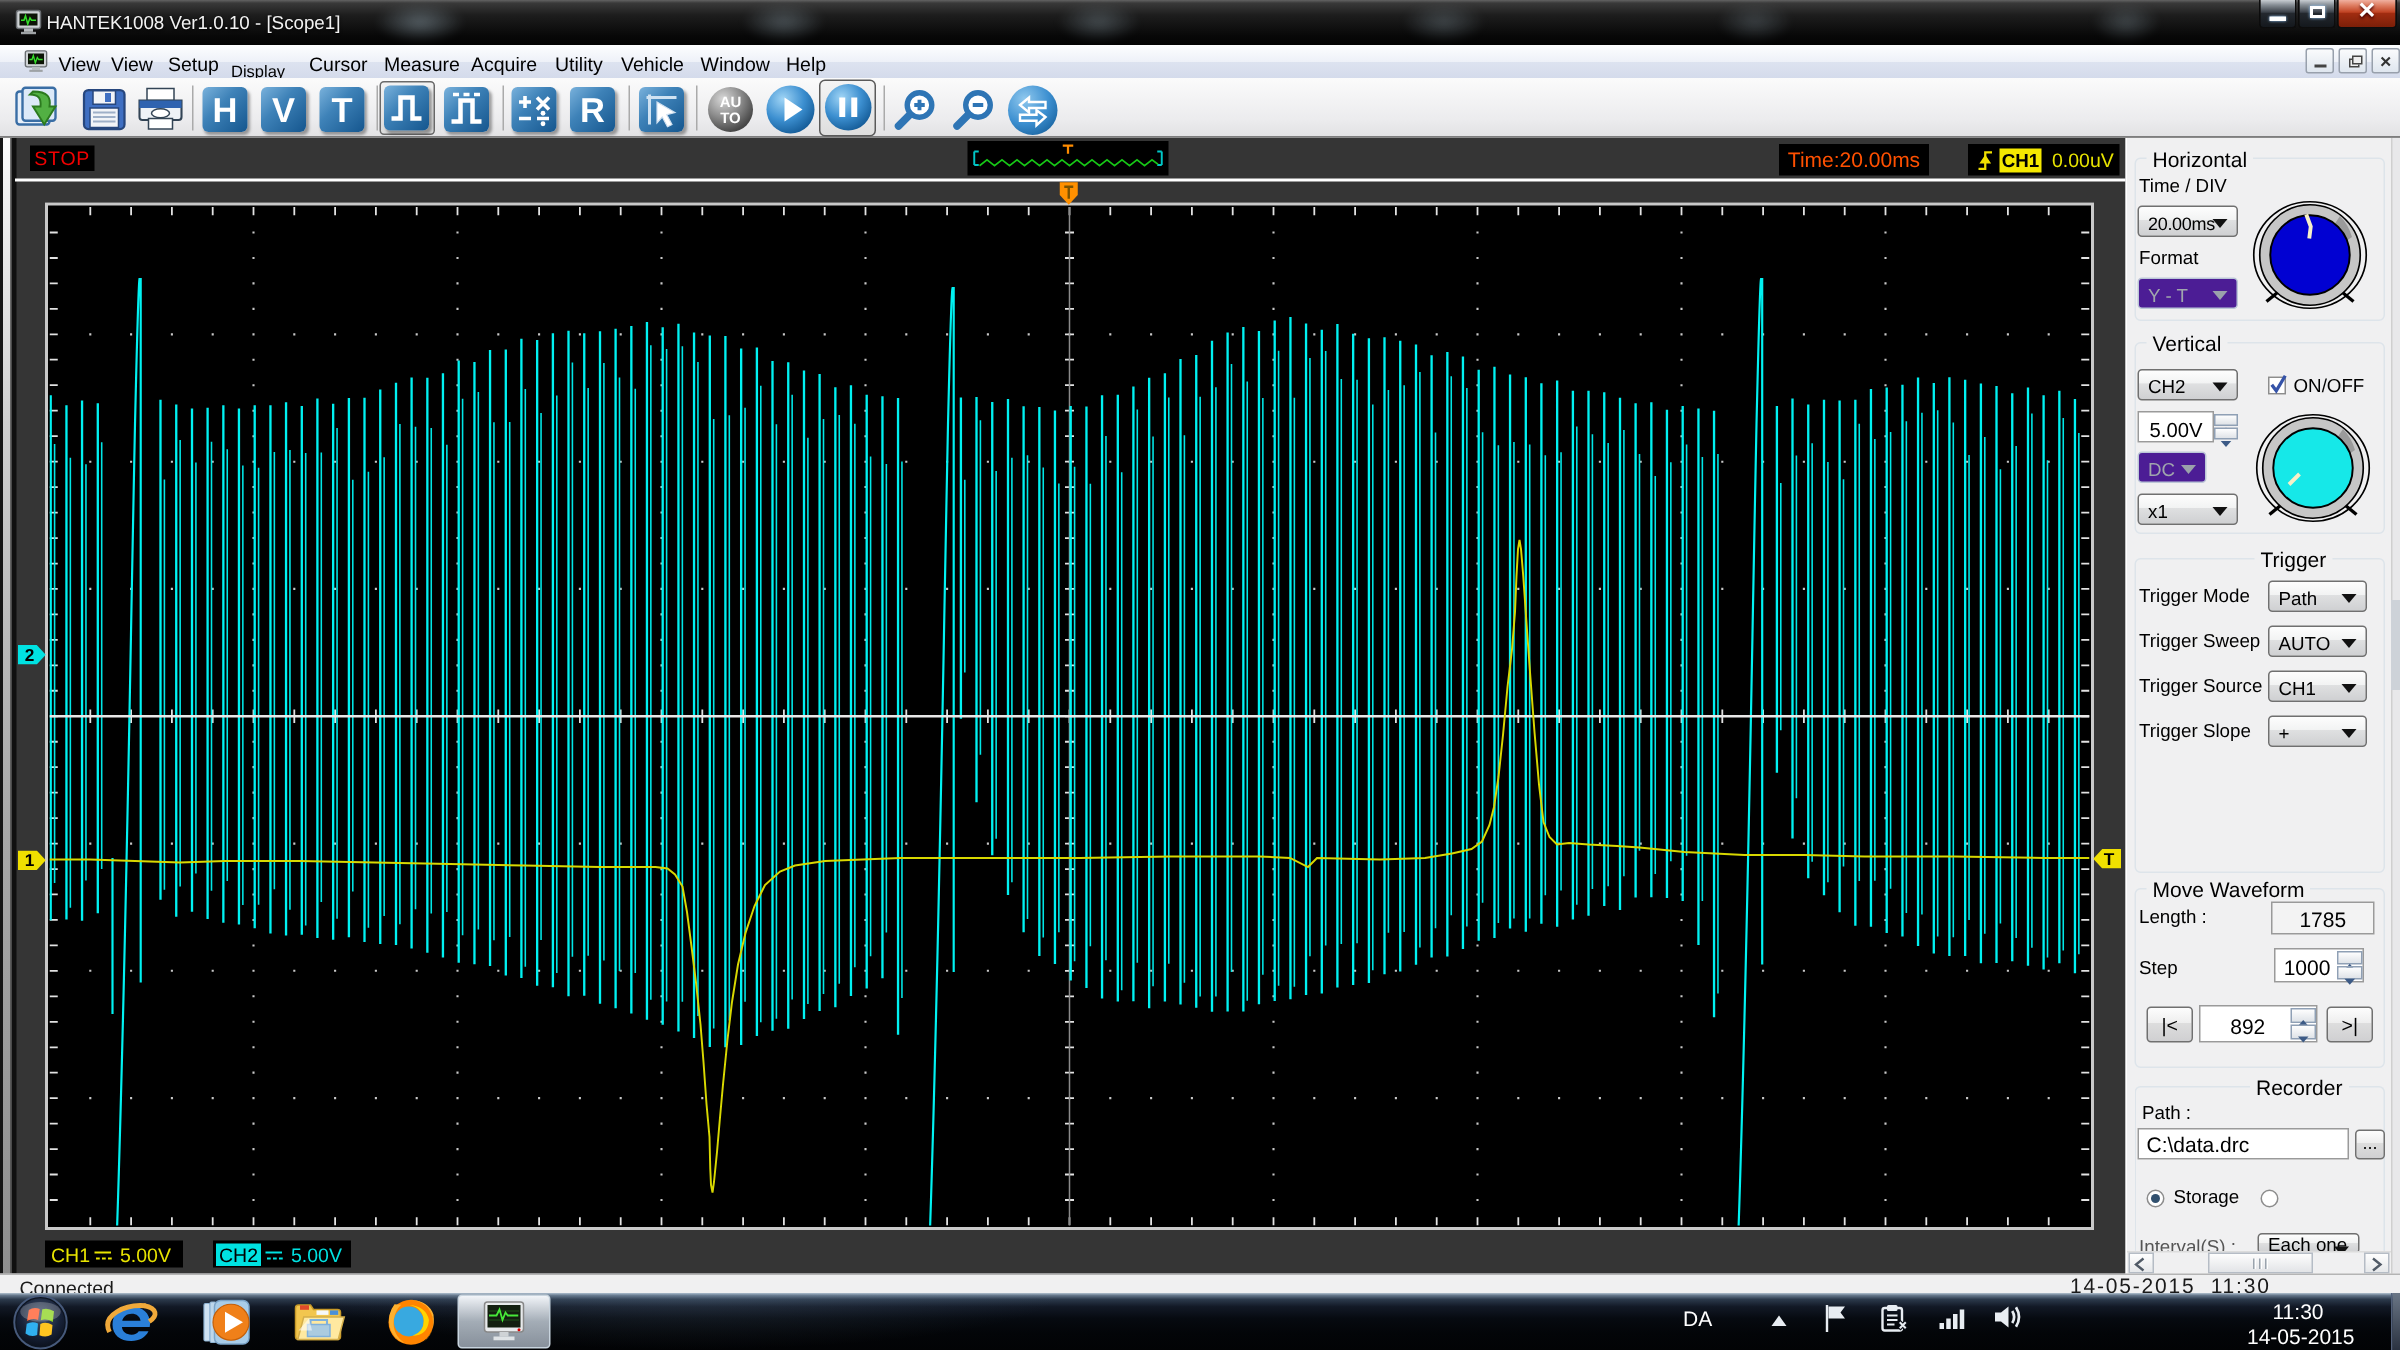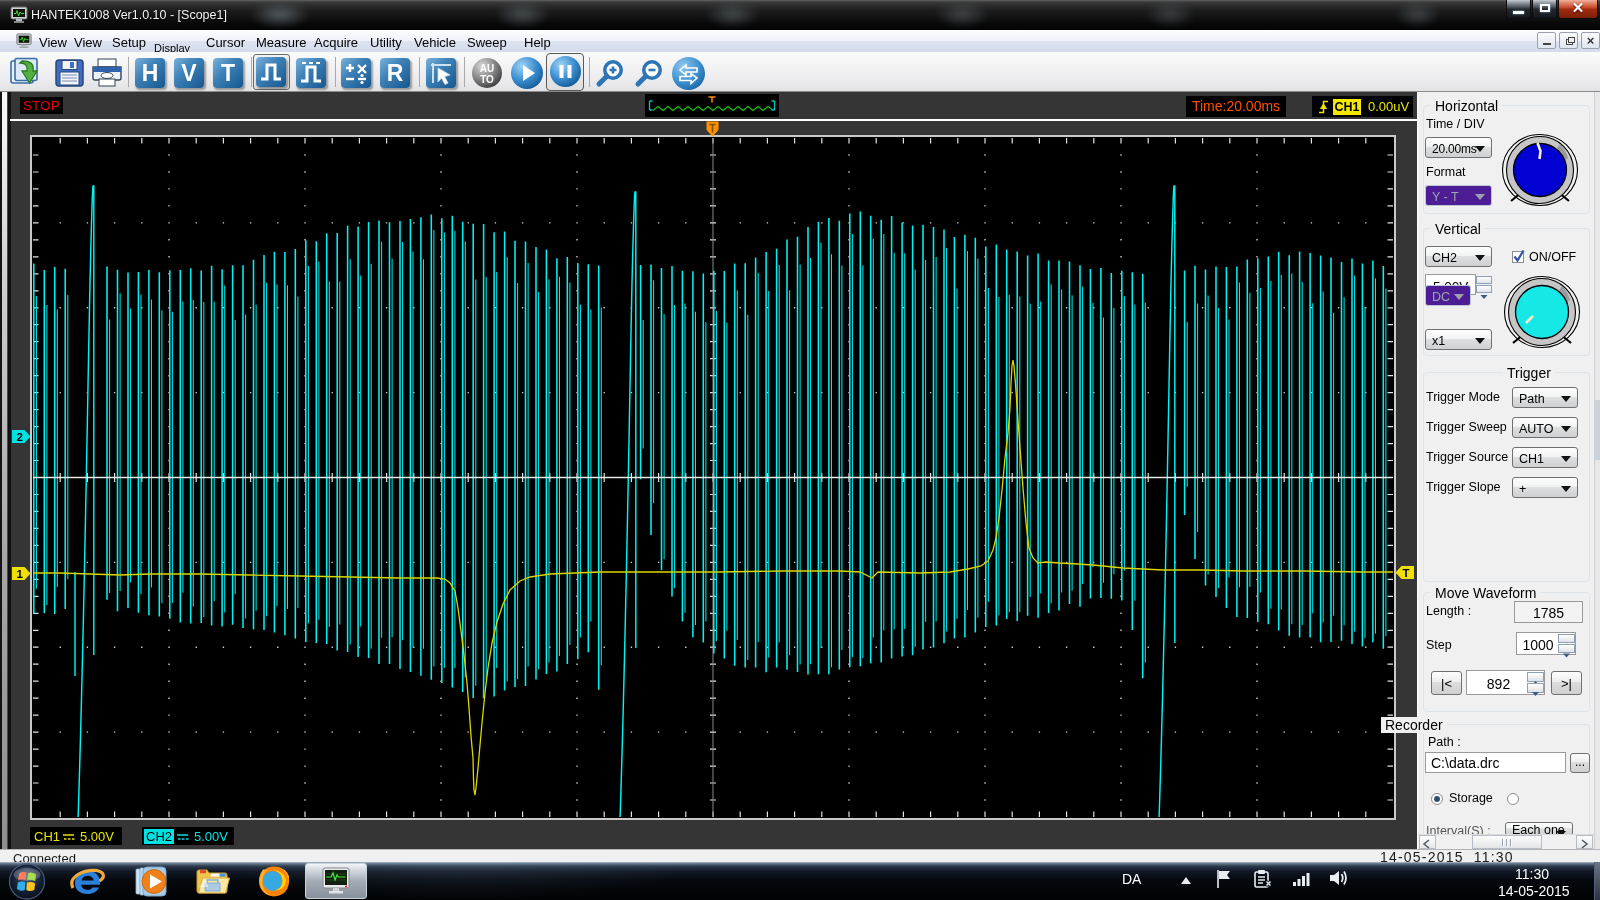--- a/index.html
+++ b/index.html
@@ -51,21 +51,21 @@
  </svg>
  <div class="abs" style="left:39px;top:5px;font-size:13px;color:#000">View</div>
     <div class="abs" style="left:74px;top:5px;font-size:13px;color:#000">View</div>
     <div class="abs" style="left:112px;top:5px;font-size:13px;color:#000">Setup</div>
     <div class="abs" style="left:154px;top:12px;font-size:11px;color:#000">Display</div>
     <div class="abs" style="left:206px;top:5px;font-size:13px;color:#000">Cursor</div>
     <div class="abs" style="left:256px;top:5px;font-size:13px;color:#000">Measure</div>
     <div class="abs" style="left:314px;top:5px;font-size:13px;color:#000">Acquire</div>
     <div class="abs" style="left:370px;top:5px;font-size:13px;color:#000">Utility</div>
     <div class="abs" style="left:414px;top:5px;font-size:13px;color:#000">Vehicle</div>
-    <div class="abs" style="left:467px;top:5px;font-size:13px;color:#000">Sweep</div>
+    <div class="abs" style="left:467px;top:5px;font-size:13px;color:#000">Window</div>
     <div class="abs" style="left:524px;top:5px;font-size:13px;color:#000">Help</div>
  <div class="abs" style="left:1537px;top:2px;width:19px;height:17px;border:1px solid #98a0ac;border-radius:2px;background:linear-gradient(#fafbfc,#dfe6ef)">
       <div class="abs" style="left:5px;top:10px;width:8px;height:2px;background:#444"></div>
     </div>
  <div class="abs" style="left:1559px;top:2px;width:19px;height:17px;border:1px solid #98a0ac;border-radius:2px;background:linear-gradient(#fafbfc,#dfe6ef)">
    <div class="abs" style="left:6px;top:6px;width:7px;height:6px;border:1px solid #444;background:#eee"></div>
    <div class="abs" style="left:8px;top:4px;width:7px;height:6px;border:1px solid #444;background:#eee"></div>
     </div>
  <div class="abs" style="left:1581px;top:2px;width:19px;height:17px;border:1px solid #98a0ac;border-radius:2px;background:linear-gradient(#fafbfc,#dfe6ef);color:#333;font-size:13px;font-weight:bold;text-align:center;line-height:15px">×</div>
 </div>
@@ -257,21 +257,21 @@
     <path d="M2.5 8.5 L5.5 12.5 L11.5 2.5" stroke="#3553a8" stroke-width="2.2" fill="none"></path>
   </svg>
 <div class="glabel" style="left:1529px;top:250px">ON/OFF</div>
 <div class="abs" style="left:1425px;top:274px;width:51px;height:21px;background:#fff;border:1px solid #9a9a9a;font-size:13.5px;padding:3.5px 0 0 7px">5.00V</div>
 <div class="abs" style="left:1476px;top:276px;width:16px;height:8px;border:1px solid #8fa0b5;background:linear-gradient(#fefefe,#dfe3e8)"><svg width="14" height="6">
       <path d="M7 1 L10.5 5 H3.5 Z" fill="#3c5a86"></path>
     </svg></div>
 <div class="abs" style="left:1476px;top:285px;width:16px;height:8px;border:1px solid #8fa0b5;background:linear-gradient(#fefefe,#dfe3e8)"><svg width="14" height="6">
       <path d="M7 5 L10.5 1 H3.5 Z" fill="#3c5a86"></path>
     </svg></div>
-<div class="combo dis" style="left:1425px;top:285px;width:46px">DC</div>
+<div class="combo dis" style="left:1425px;top:301px;width:46px">DC</div>
 <div class="combo" style="left:1425px;top:329px;width:67px">x1</div>
 
 <svg class="abs" style="left:1502px;top:272px" width="80" height="80" viewBox="0 0 80 80">
   <path d="M22 62 L11 71" stroke="#000" stroke-width="2.2"></path>
   <path d="M58 62 L69 71" stroke="#000" stroke-width="2.2"></path>
   <ellipse cx="40" cy="40" rx="37.5" ry="35.5" fill="none" stroke="#000" stroke-width="1.1"></ellipse>
   <circle cx="40" cy="40" r="33.5" fill="#c6c6c6" stroke="#000" stroke-width="1.1"></circle>
   <path d="M60 14 A33.5 33.5 0 0 1 68 28 L62 32 A26.5 26.5 0 0 0 56 20 Z" fill="#9a9a9a"></path>
   <circle cx="40" cy="40" r="26.5" fill="#16e8e8" stroke="#000" stroke-width="1.3"></circle>
   <path d="M24 51 L31 44" stroke="#f7f0c8" stroke-width="2.6" fill="none"></path>
@@ -304,21 +304,21 @@
 <div class="abs" style="left:1466px;top:670px;width:79px;height:25px;background:#fff;border:1px solid #9a9a9a;font-size:14px;text-align:center;padding:5px 14px 0 0">892</div>
 <div class="abs" style="left:1527px;top:672px;width:17px;height:10px;border:1px solid #8fa0b5;background:linear-gradient(#fefefe,#dfe3e8)"><svg width="15" height="8">
       <path d="M7.5 2 L11 6 H4 Z" fill="#3c5a86"></path>
     </svg></div>
 <div class="abs" style="left:1527px;top:683px;width:17px;height:10px;border:1px solid #8fa0b5;background:linear-gradient(#fefefe,#dfe3e8)"><svg width="15" height="8">
       <path d="M7.5 6 L11 2 H4 Z" fill="#3c5a86"></path>
     </svg></div>
 <div class="abs" style="left:1551px;top:671px;width:31px;height:24px;border:1px solid #707070;border-radius:3px;background:linear-gradient(#fdfdfd,#eee 45%,#ddd 46%,#d0d0d2);font-size:13px;text-align:center;padding-top:4px">&gt;|</div>
 
 <div class="group" style="left:1423px;top:724px;width:167px;height:126px;border-bottom:none"></div>
-<div class="gtitle" style="left:1381px;top:717px">Recorder</div>
+<div class="gtitle" style="left:1500px;top:717px">Recorder</div>
 <div class="glabel" style="left:1428px;top:735px">Path :</div>
 <div class="abs" style="left:1425px;top:752px;width:141px;height:21px;background:#fff;border:1px solid #9a9a9a;font-size:14px;padding:2px 0 0 5px">C:\data.drc</div>
 <div class="abs" style="left:1570px;top:753px;width:20px;height:20px;border:1px solid #707070;border-radius:3px;background:linear-gradient(#fdfdfd,#eee 45%,#ddd 46%,#d0d0d2);font-size:12px;text-align:center;line-height:16px">...</div>
 <div class="abs" style="left:1431px;top:793px;width:12px;height:12px;border-radius:50%;background:#fff;border:1px solid #8d8d8d"></div>
 <div class="abs" style="left:1434px;top:796px;width:6px;height:6px;border-radius:50%;background:#31506e"></div>
 <div class="glabel" style="left:1449px;top:791px">Storage</div>
 <div class="abs" style="left:1507px;top:793px;width:12px;height:12px;border-radius:50%;background:#fff;border:1px solid #8d8d8d"></div>
 <div class="glabel" style="left:1614px;top:791px">Play Back</div>
 <div class="glabel" style="left:1426px;top:824px;color:#555;overflow:hidden;width:78px;height:11px">Interval(S) :</div>
 <div class="combo" style="left:1505px;top:822px;width:68px;height:14px;font-size:12.5px;padding-top:0">Each one</div>

